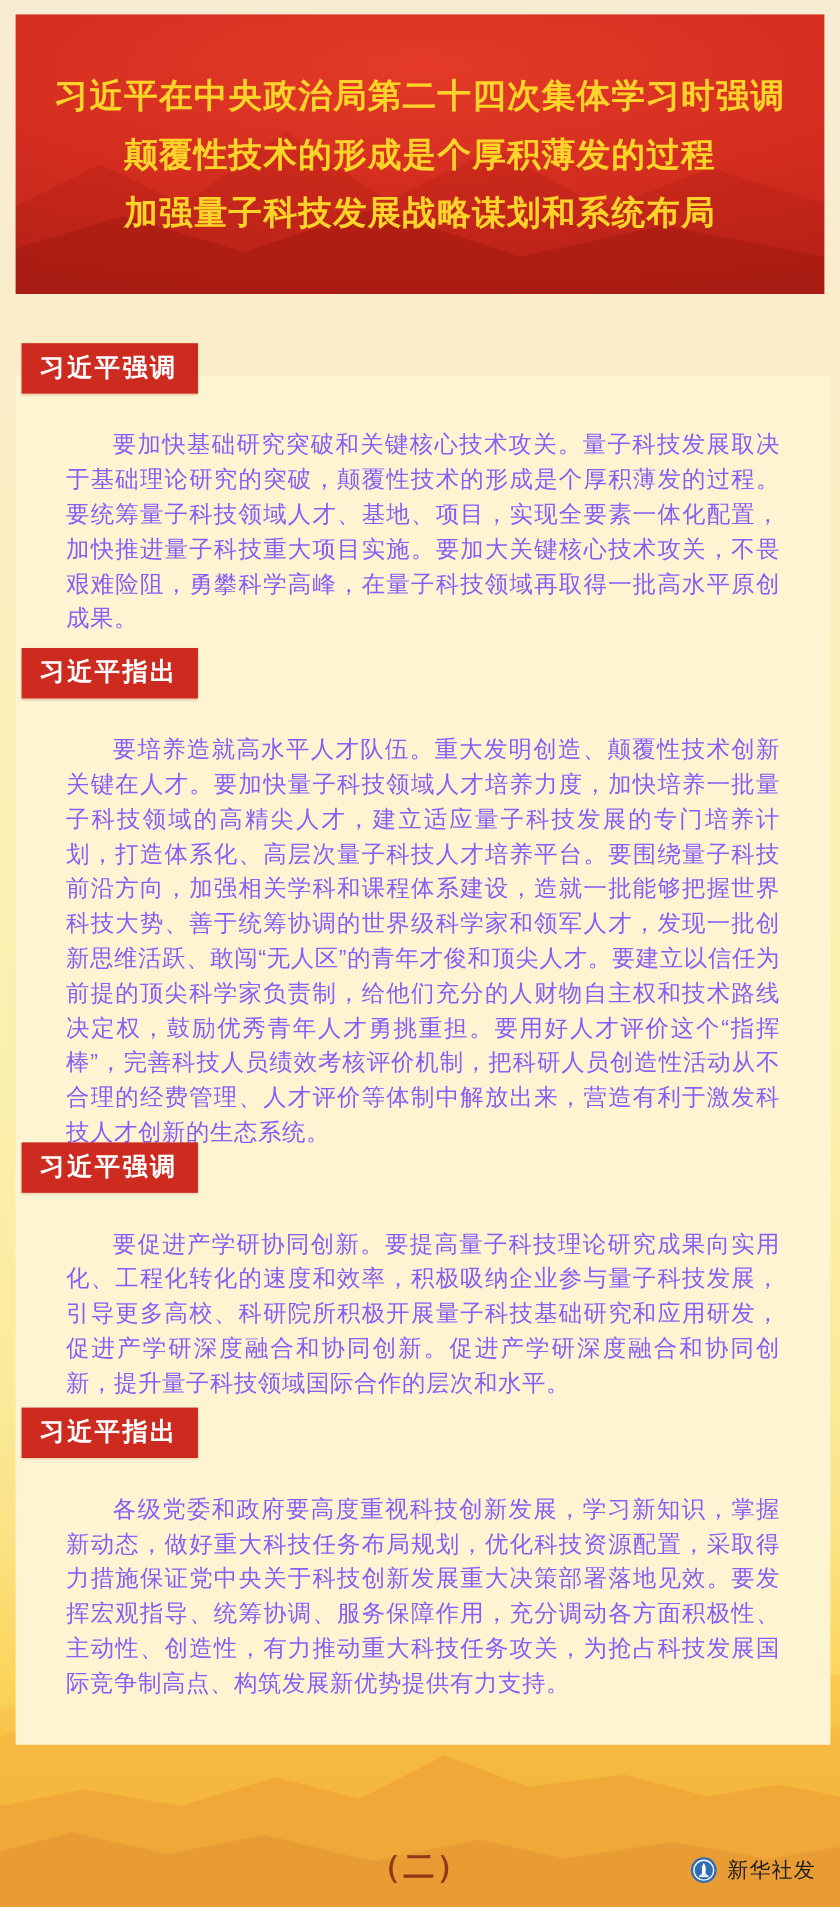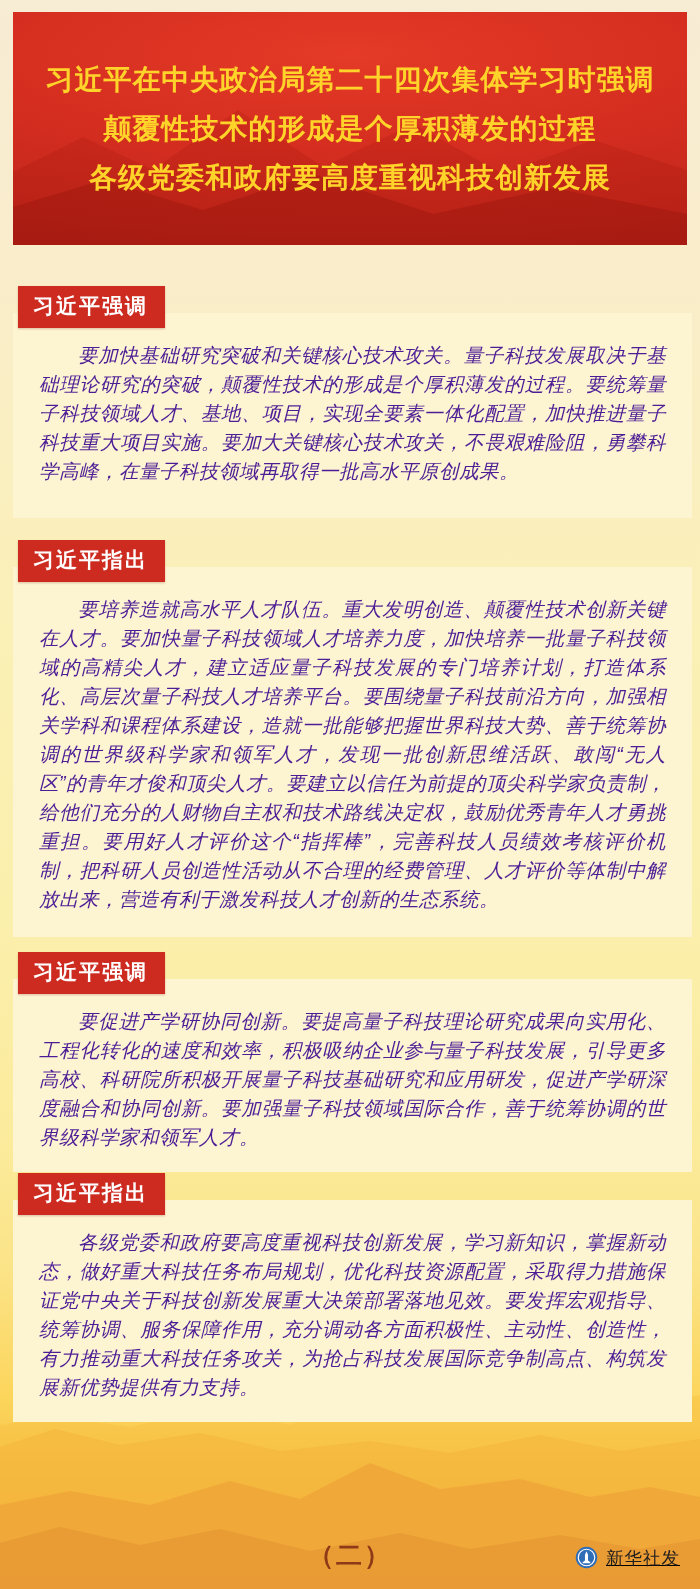--- a/index.html
+++ b/index.html
@@ -45,71 +45,70 @@
   }
   .content-box{
     position:relative;z-index:1;
     margin-top:-15px;
     background:#fdf4d2;
     box-sizing:border-box;
     padding:28px 26px 20px 26px;
   }
   .box-1{min-height:205px;} .box-2{min-height:370px;} .box-3{min-height:180px;} .box-4{min-height:201px;}
   .content-box p{
-    margin:0;
-    color:#4c1d95;
+    margin:16px;
+    color:#8b5cf6;
     font-size:19.5px;line-height:29px;
     text-align:justify;text-indent:2em;
     letter-spacing:.5px;
-    font-style:italic;
   }
   .footer-mtn{position:absolute;left:0;bottom:0;width:700px;height:260px;pointer-events:none;}
   .page-marker{
     position:absolute;left:0;right:0;top:1538px;
     text-align:center;
     color:#8e3917;font-size:26px;font-weight:bold;letter-spacing:2px;
   }
   .credit{
     position:absolute;right:20px;top:1546px;
-    display:flex;align-items:flex-start;gap:8px;text-decoration:underline;
+    display:flex;align-items:flex-end;gap:8px;
   }
   .credit-logo{width:23px;height:23px;display:block;}
   .credit-text{color:#1d1d1d;font-size:17.5px;letter-spacing:1px;}
 </style>
 </head>
 <body>
 
 <div class="banner">
   <svg class="banner-mtn" viewBox="0 0 674 233" preserveAspectRatio="none">
     <path d="M0,160 L70,125 L140,158 L225,98 L310,155 L400,112 L490,162 L580,128 L674,158 L674,233 L0,233 Z" fill="rgba(150,16,8,0.18)"></path>
     <path d="M0,195 L90,168 L190,198 L300,162 L420,202 L540,176 L674,202 L674,233 L0,233 Z" fill="rgba(118,8,4,0.22)"></path>
   </svg>
   <div class="banner-line">习近平在中央政治局第二十四次集体学习时强调</div>
   <div class="banner-line">颠覆性技术的形成是个厚积薄发的过程</div>
-  <div class="banner-line">各级党委和政府要高度重视科技创新发展</div>
+  <div class="banner-line">加强量子科技发展战略谋划和系统布局</div>
 </div>
 
 <div class="section sec-1">
   <div class="badge">习近平强调</div>
   <div class="content-box box-1">
     <p>要加快基础研究突破和关键核心技术攻关。量子科技发展取决于基础理论研究的突破，颠覆性技术的形成是个厚积薄发的过程。要统筹量子科技领域人才、基地、项目，实现全要素一体化配置，加快推进量子科技重大项目实施。要加大关键核心技术攻关，不畏艰难险阻，勇攀科学高峰，在量子科技领域再取得一批高水平原创成果。</p>
   </div>
 </div>
 
 <div class="section sec-2">
   <div class="badge">习近平指出</div>
   <div class="content-box box-2">
     <p>要培养造就高水平人才队伍。重大发明创造、颠覆性技术创新关键在人才。要加快量子科技领域人才培养力度，加快培养一批量子科技领域的高精尖人才，建立适应量子科技发展的专门培养计划，打造体系化、高层次量子科技人才培养平台。要围绕量子科技前沿方向，加强相关学科和课程体系建设，造就一批能够把握世界科技大势、善于统筹协调的世界级科学家和领军人才，发现一批创新思维活跃、敢闯“无人区”的青年才俊和顶尖人才。要建立以信任为前提的顶尖科学家负责制，给他们充分的人财物自主权和技术路线决定权，鼓励优秀青年人才勇挑重担。要用好人才评价这个“指挥棒”，完善科技人员绩效考核评价机制，把科研人员创造性活动从不合理的经费管理、人才评价等体制中解放出来，营造有利于激发科技人才创新的生态系统。</p>
   </div>
 </div>
 
 <div class="section sec-3">
   <div class="badge">习近平强调</div>
   <div class="content-box box-3">
-    <p>要促进产学研协同创新。要提高量子科技理论研究成果向实用化、工程化转化的速度和效率，积极吸纳企业参与量子科技发展，引导更多高校、科研院所积极开展量子科技基础研究和应用研发，促进产学研深度融合和协同创新。要加强量子科技领域国际合作，善于统筹协调的世界级科学家和领军人才。</p>
+    <p>要促进产学研协同创新。要提高量子科技理论研究成果向实用化、工程化转化的速度和效率，积极吸纳企业参与量子科技发展，引导更多高校、科研院所积极开展量子科技基础研究和应用研发，促进产学研深度融合和协同创新。促进产学研深度融合和协同创新，提升量子科技领域国际合作的层次和水平。</p>
   </div>
 </div>
 
 <div class="section sec-4">
   <div class="badge">习近平指出</div>
   <div class="content-box box-4">
     <p>各级党委和政府要高度重视科技创新发展，学习新知识，掌握新动态，做好重大科技任务布局规划，优化科技资源配置，采取得力措施保证党中央关于科技创新发展重大决策部署落地见效。要发挥宏观指导、统筹协调、服务保障作用，充分调动各方面积极性、主动性、创造性，有力推动重大科技任务攻关，为抢占科技发展国际竞争制高点、构筑发展新优势提供有力支持。</p>
   </div>
 </div>
 

